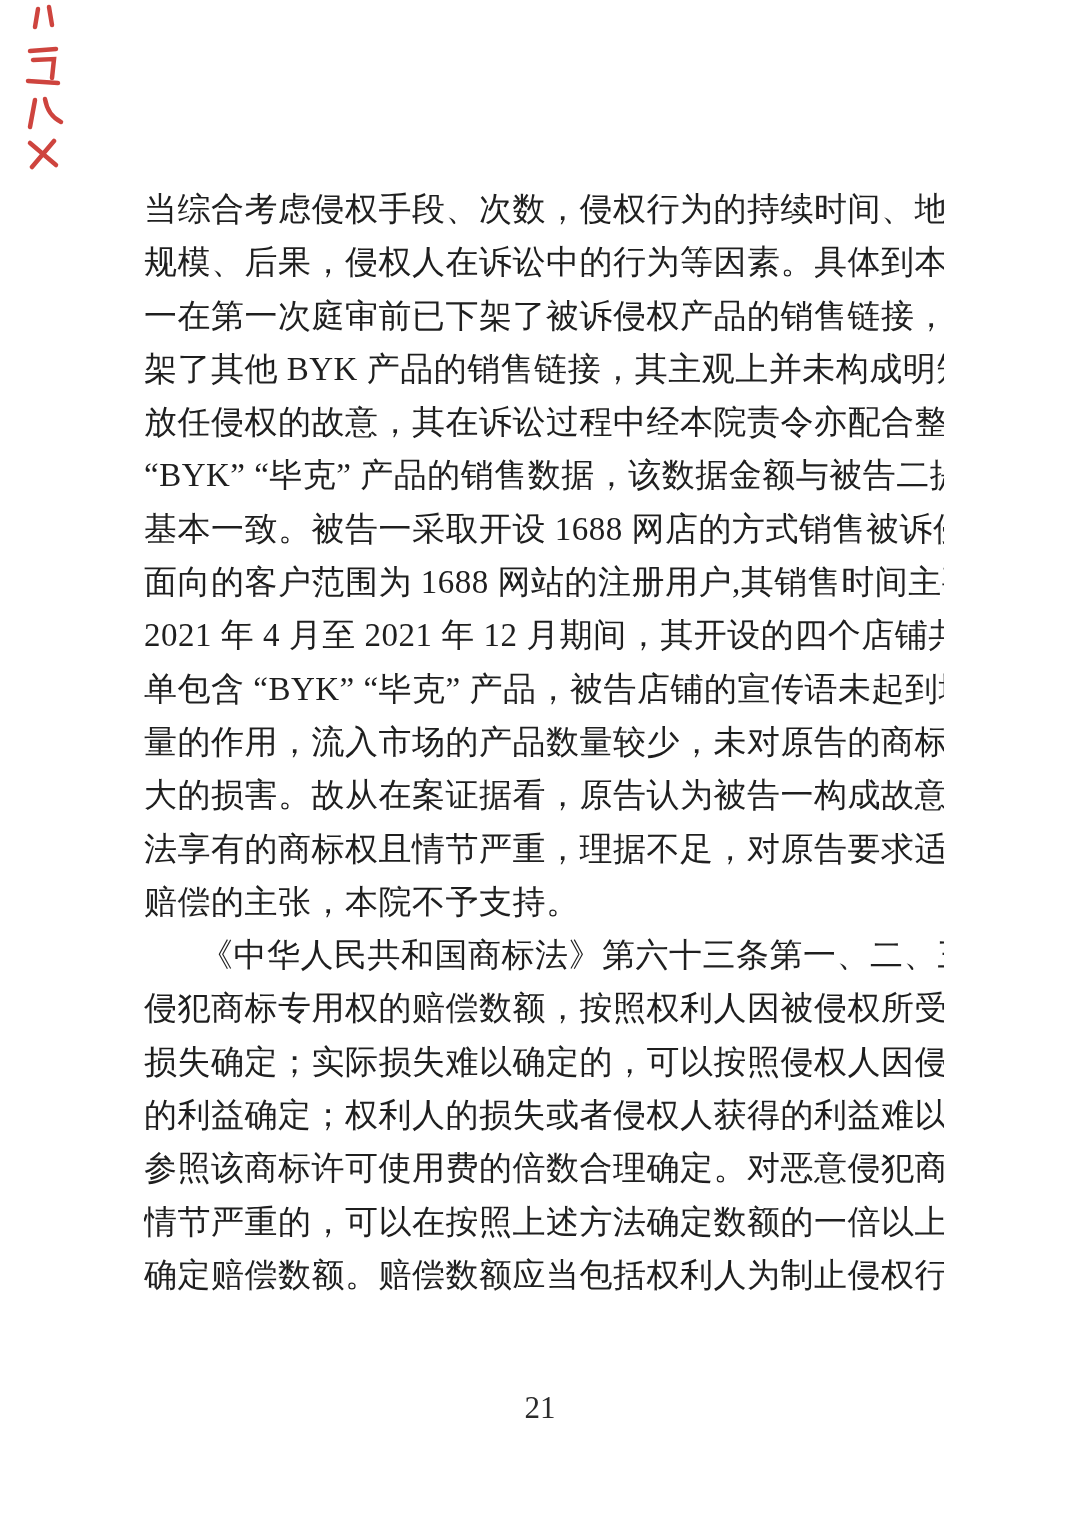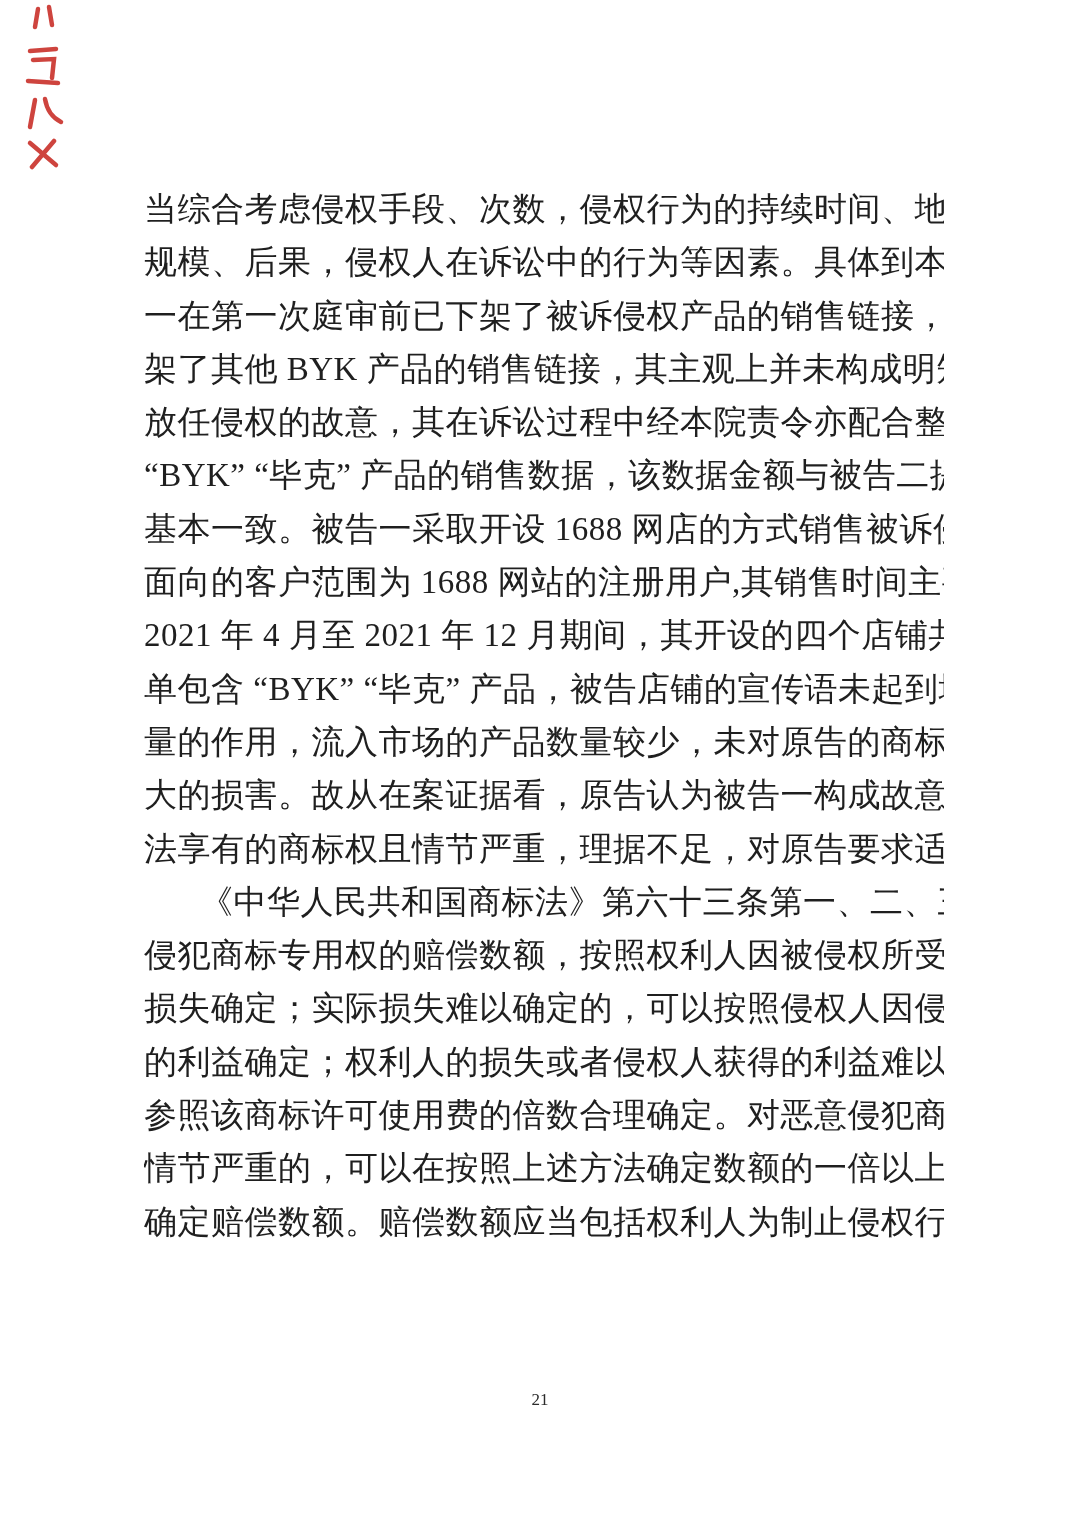--- a/index.html
+++ b/index.html
@@ -43,21 +43,21 @@
   }
   .line.indent {
     text-indent: 56px;
   }
   .page-number {
     position: absolute;
     left: 0;
     top: 1390px;
     width: 1080px;
     text-align: center;
-    font-size: 17px;
+    font-size: 31px;
     color: #2b2b2b;
   }
   .seal-fragment {
     position: absolute;
     left: 0;
     top: 0;
     opacity: 0.9;
   }
 </style>
 </head>
@@ -86,20 +86,21 @@
       <div class="line">架了其他 BYK 产品的销售链接，其主观上并未构成明知侵权而</div>
       <div class="line">放任侵权的故意，其在诉讼过程中经本院责令亦配合整理提交了</div>
       <div class="line">“BYK” “毕克” 产品的销售数据，该数据金额与被告二提供的</div>
       <div class="line">基本一致。被告一采取开设 1688 网店的方式销售被诉侵权产品，</div>
       <div class="line">面向的客户范围为 1688 网站的注册用户,其销售时间主要集中在</div>
       <div class="line">2021 年 4 月至 2021 年 12 月期间，其开设的四个店铺共销售 16</div>
       <div class="line">单包含 “BYK” “毕克” 产品，被告店铺的宣传语未起到增加销</div>
       <div class="line">量的作用，流入市场的产品数量较少，未对原告的商标权造成较</div>
       <div class="line">大的损害。故从在案证据看，原告认为被告一构成故意侵害其依</div>
       <div class="line">法享有的商标权且情节严重，理据不足，对原告要求适用惩罚性</div>
+      <div class="line end">赔偿的主张，本院不予支持。</div>
       <div class="line indent">《中华人民共和国商标法》第六十三条第一、二、三款规定，</div>
       <div class="line">侵犯商标专用权的赔偿数额，按照权利人因被侵权所受到的实际</div>
       <div class="line">损失确定；实际损失难以确定的，可以按照侵权人因侵权所获得</div>
       <div class="line">的利益确定；权利人的损失或者侵权人获得的利益难以确定的，</div>
       <div class="line">参照该商标许可使用费的倍数合理确定。对恶意侵犯商标专用权，</div>
       <div class="line">情节严重的，可以在按照上述方法确定数额的一倍以上五倍以下</div>
       <div class="line">确定赔偿数额。赔偿数额应当包括权利人为制止侵权行为所支付</div>
     </div>
 
   <div class="page-number">21</div>

